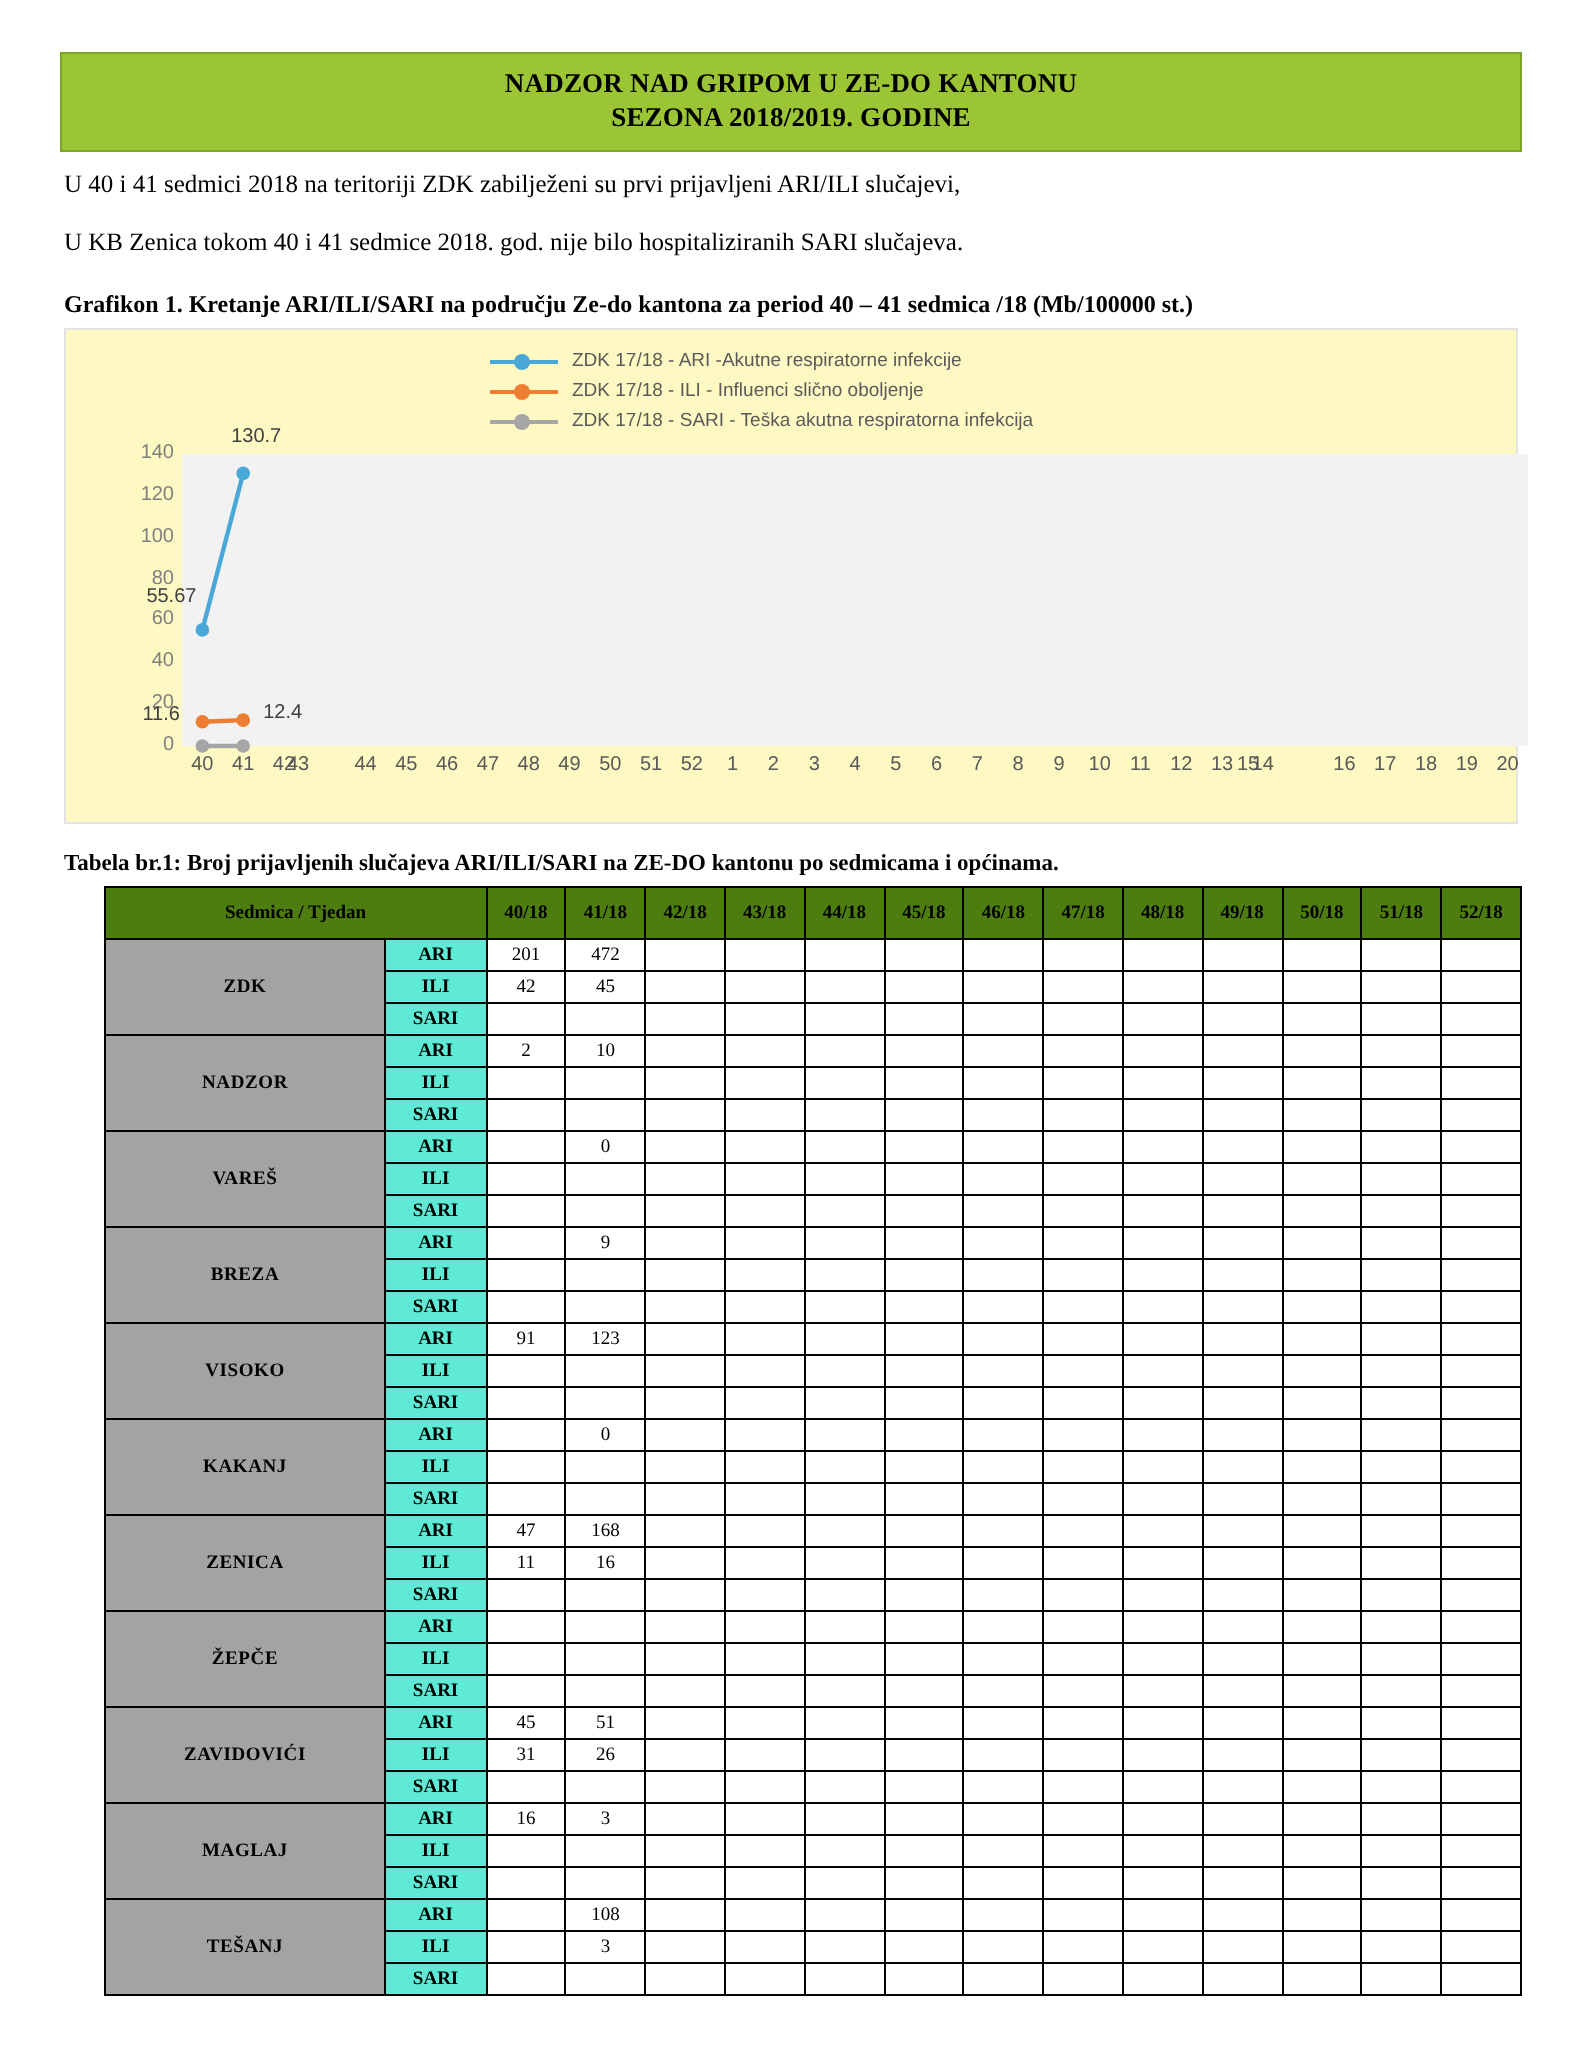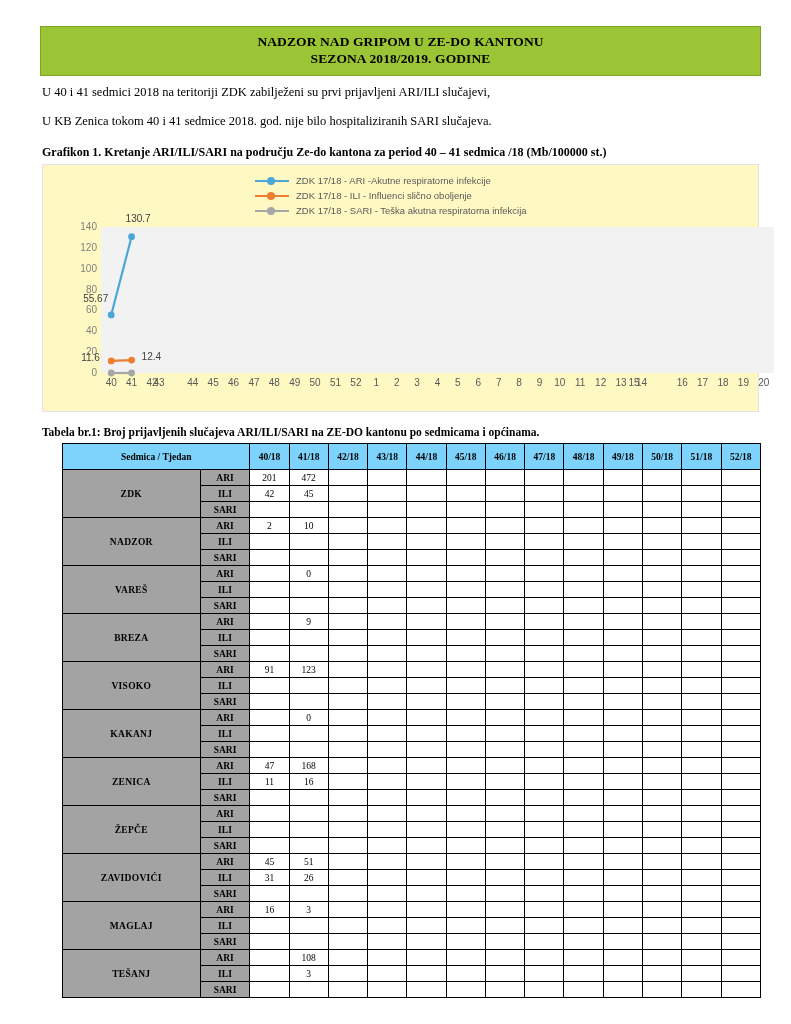--- a/index.html
+++ b/index.html
@@ -5,21 +5,21 @@
   * { box-sizing: border-box; }
   html, body { margin:0; padding:0; }
   body {
     width: 791px;
     min-height: 1024px;
     background: #ffffff;
     font-family: "Liberation Serif", serif;
     color: #000;
     position: relative;
   }
-  .page { width: 791px; min-height:1024px; padding: 18px 30px 10px 40px; position:relative; }
+  .page { width: 791px; min-height:1024px; padding: 18px 30px 10px 30px; position:relative; }
 
   
   .banner {
     background: #9bc535;
     border: 1px solid #7ba428;
     text-align: center;
     padding: 6px 4px 8px 4px;
     margin: 8px 0 0 0;
   }
   .banner .line {
@@ -127,36 +127,36 @@
     font-family: "Liberation Serif", serif;
   }
   table.data th, table.data td {
     border: 1px solid #000;
     font-size: 9.5px;
     text-align: center;
     padding: 0;
     height: 16px;
   }
   table.data thead th {
-    background: #7dd3fc;
+    background: #4d7c0f;
     font-weight: bold;
     font-size: 9.5px;
     height: 26px;
   }
   th.c-week { width: 150px; }
   th.c-data { width: 42px; }
   td.muni {
     background: #a3a3a3;
     font-weight: bold;
     font-size: 10px;
     width: 150px;
     letter-spacing: .3px;
   }
   td.type {
-    background: #a3a3a3;
+    background: #5eead4;
     font-weight: bold;
     font-size: 9px;
     width: 54px;
   }
   td.val { background: #ffffff; width: 42px; }
 </style>
 </head>
 <body>
 
 <div class="page">

